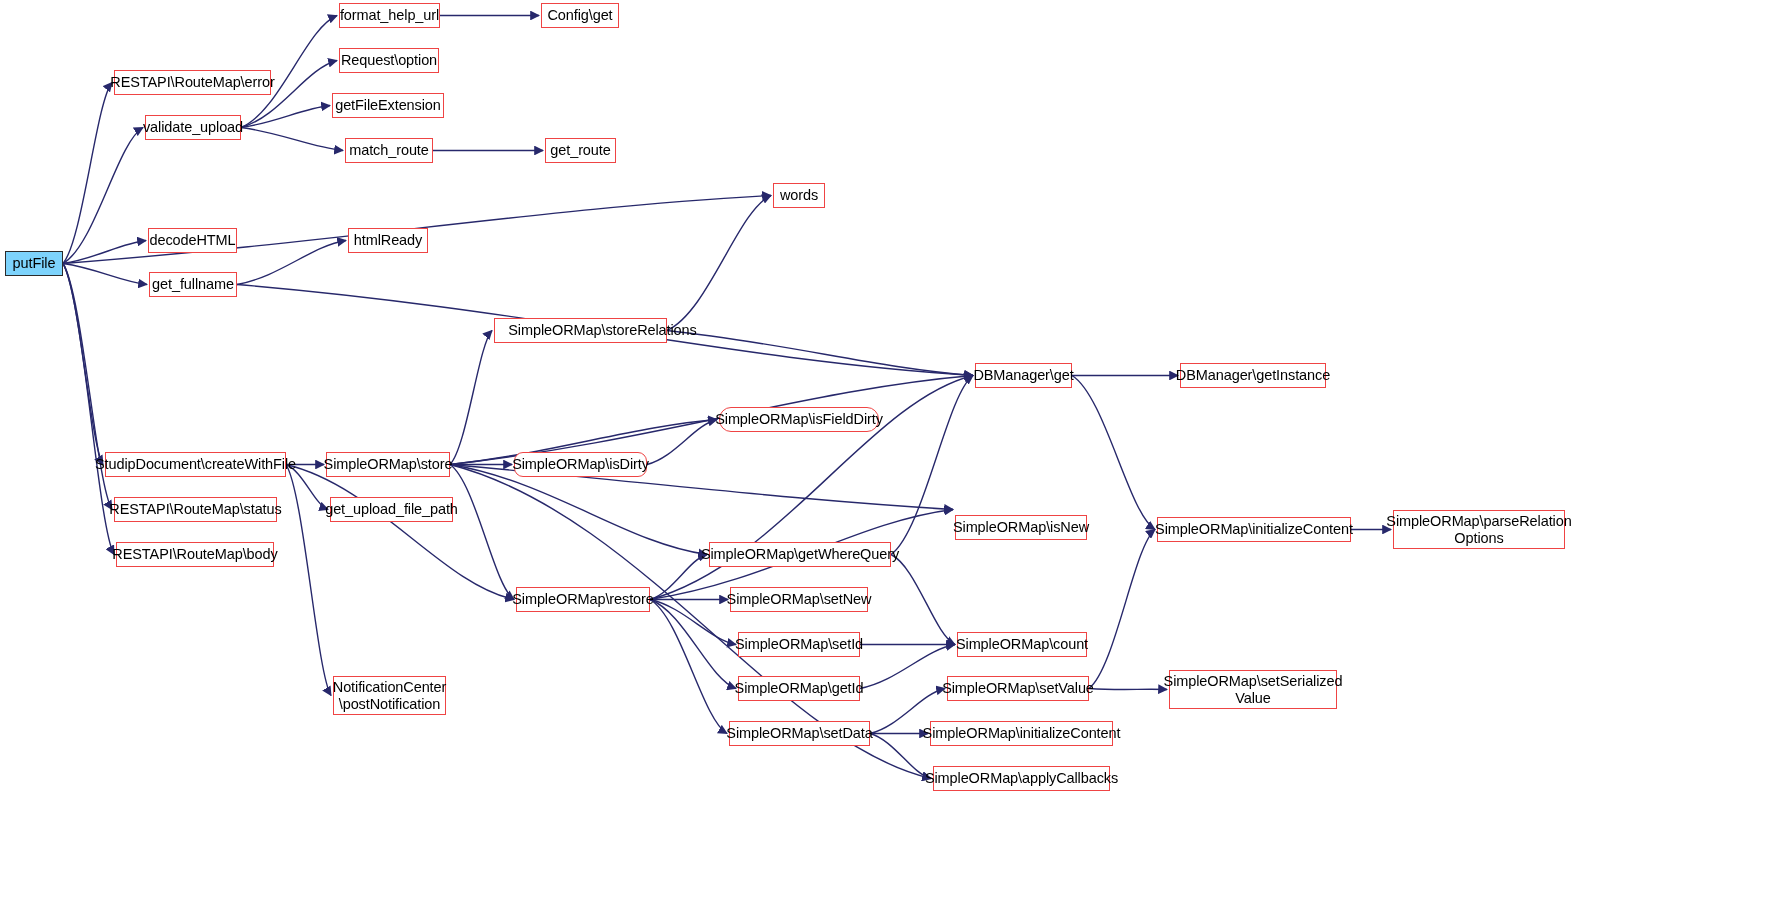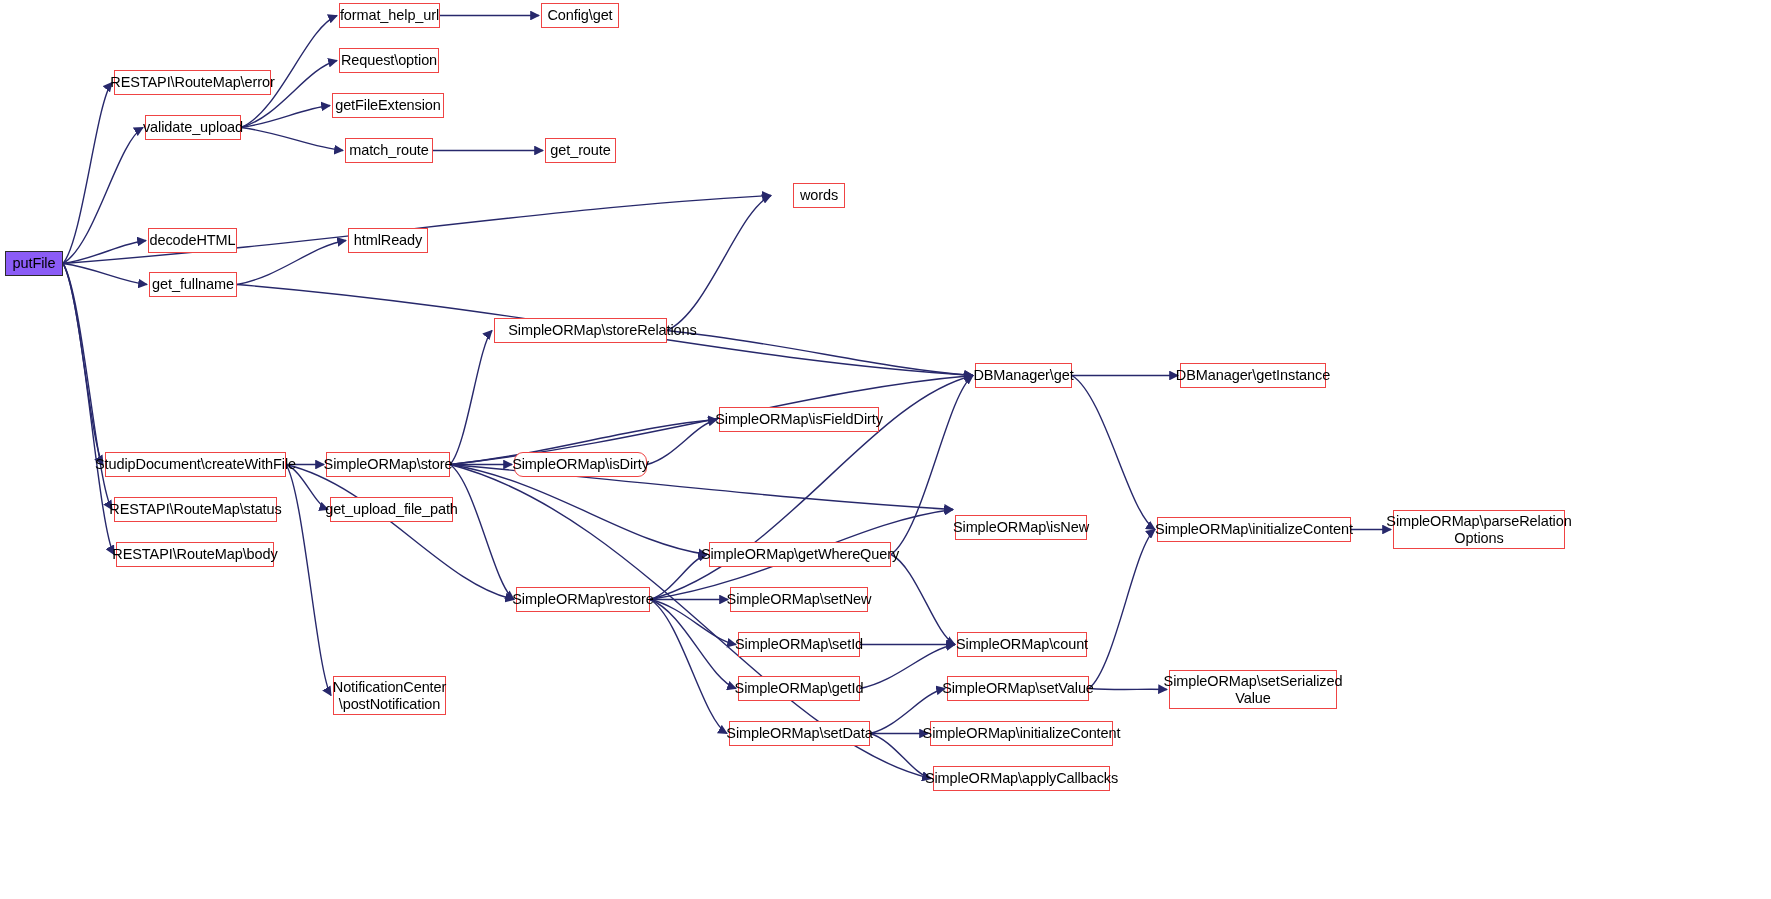--- a/index.html
+++ b/index.html
@@ -34,21 +34,21 @@
     line-height: 1.12;
     display: flex;
     align-items: center;
     justify-content: center;
     text-align: center;
     white-space: pre-line;
     letter-spacing: -0.1px;
     z-index: 5;
   }
   .node.highlight {
-    background: #8b5cf6;
+    background: #7dd3fc;
     border: 1px solid #2b2b2b;
   }
 </style>
 </head>
 <body>
 
 <div id="graph">
   <svg id="edge-layer" width="1771" height="899" viewBox="0 0 1771 899" xmlns="http://www.w3.org/2000/svg">
     <defs>
       <marker id="arrow" viewBox="0 0 10 10" refX="9" refY="5" markerWidth="7" markerHeight="7" orient="auto-start-reverse">
@@ -111,28 +111,28 @@
   <div id="nodes">
       <div class="node highlight" style="left: 5px; top: 251px; width: 58px; height: 25px;">putFile</div>
       <div class="node" style="left: 114px; top: 70px; width: 157px; height: 25px;">RESTAPI\RouteMap\error</div>
       <div class="node" style="left: 145px; top: 115px; width: 96px; height: 25px;">validate_upload</div>
       <div class="node" style="left: 339px; top: 3px; width: 101px; height: 25px;">format_help_url</div>
       <div class="node" style="left: 541px; top: 3px; width: 78px; height: 25px;">Config\get</div>
       <div class="node" style="left: 339px; top: 48px; width: 100px; height: 25px;">Request\option</div>
       <div class="node" style="left: 332px; top: 93px; width: 112px; height: 25px;">getFileExtension</div>
       <div class="node" style="left: 345px; top: 138px; width: 88px; height: 25px;">match_route</div>
       <div class="node" style="left: 545px; top: 138px; width: 71px; height: 25px;">get_route</div>
-      <div class="node" style="left: 773px; top: 183px; width: 52px; height: 25px; margin-left: 20px;">words</div>
+      <div class="node" style="left: 773px; top: 183px; width: 52px; height: 25px;">words</div>
       <div class="node" style="left: 148px; top: 228px; width: 89px; height: 25px;">decodeHTML</div>
       <div class="node" style="left: 348px; top: 228px; width: 80px; height: 25px;">htmlReady</div>
       <div class="node" style="left: 149px; top: 272px; width: 88px; height: 25px;">get_fullname</div>
       <div class="node" style="left: 494px; top: 318px; width: 173px; height: 25px; padding-left: 44px;">SimpleORMap\storeRelations</div>
       <div class="node" style="left: 975px; top: 363px; width: 97px; height: 25px;">DBManager\get</div>
       <div class="node" style="left: 1180px; top: 363px; width: 146px; height: 25px;">DBManager\getInstance</div>
-      <div class="node" style="left: 719px; top: 407px; width: 160px; height: 25px;">SimpleORMap\isFieldDirty</div>
+      <div class="node" style="left: 719px; top: 407px; width: 160px; height: 25px; border-radius: 12px;">SimpleORMap\isFieldDirty</div>
       <div class="node" style="left: 105px; top: 452px; width: 181px; height: 25px;">StudipDocument\createWithFile</div>
       <div class="node" style="left: 326px; top: 452px; width: 124px; height: 25px;">SimpleORMap\store</div>
       <div class="node" style="left: 514px; top: 452px; width: 133px; height: 25px; border-radius: 9px;">SimpleORMap\isDirty</div>
       <div class="node" style="left: 955px; top: 497px; width: 132px; height: 25px; margin-top: 18px;">SimpleORMap\isNew</div>
       <div class="node" style="left: 114px; top: 497px; width: 163px; height: 25px;">RESTAPI\RouteMap\status</div>
       <div class="node" style="left: 330px; top: 497px; width: 123px; height: 25px;">get_upload_file_path</div>
       <div class="node" style="left: 1157px; top: 517px; width: 194px; height: 25px;">SimpleORMap\initializeContent</div>
       <div class="node" style="left: 1393px; top: 510px; width: 172px; height: 39px;">SimpleORMap\parseRelation
 Options</div>
       <div class="node" style="left: 116px; top: 542px; width: 158px; height: 25px;">RESTAPI\RouteMap\body</div>

